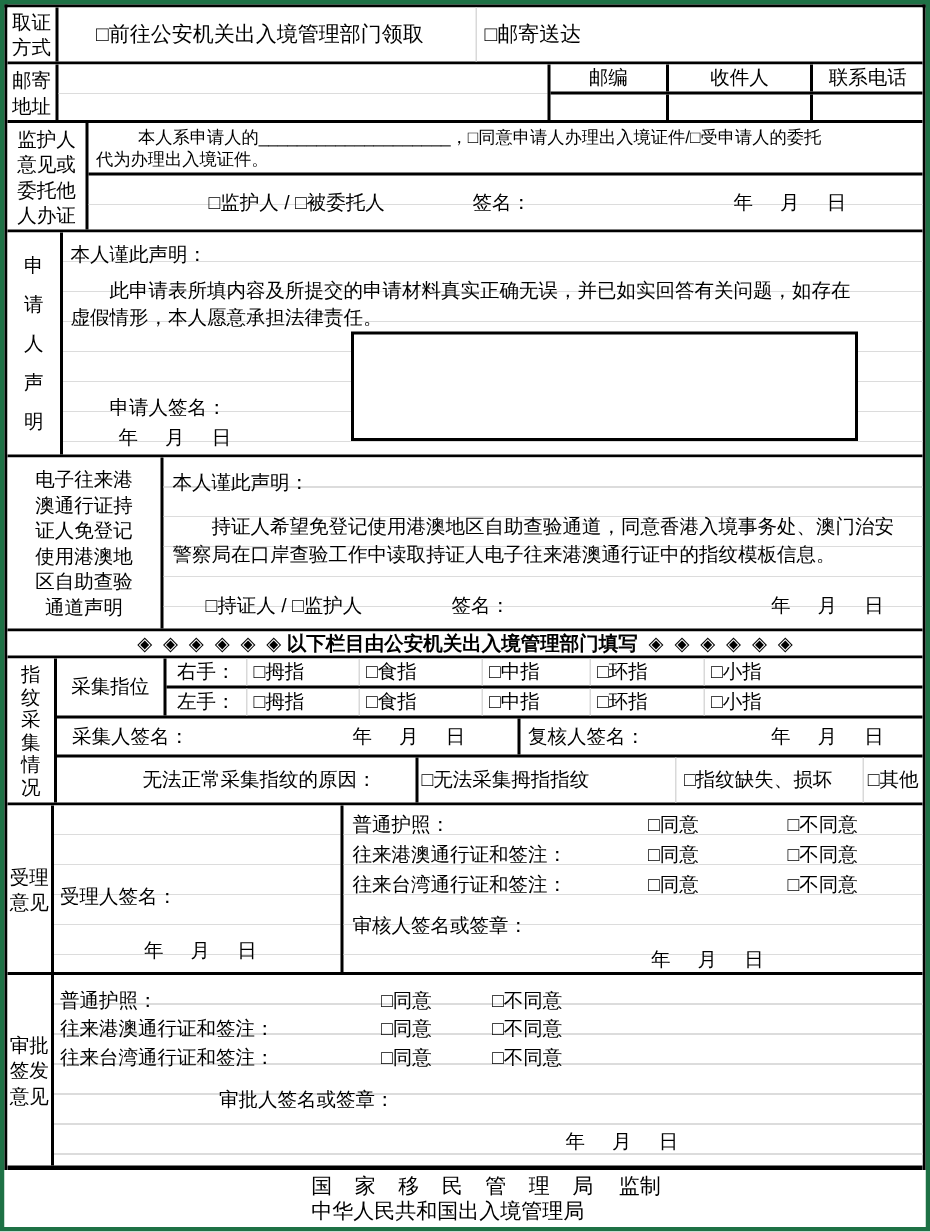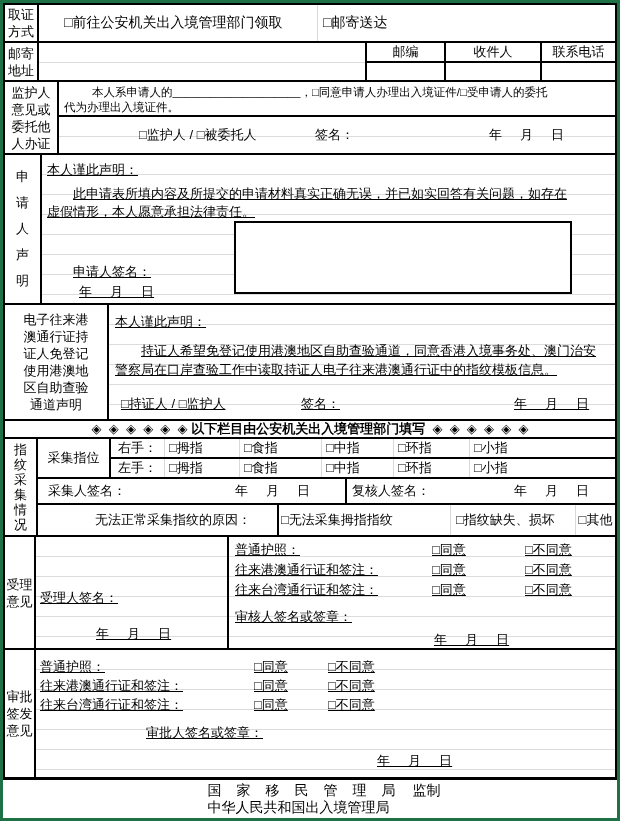--- a/index.html
+++ b/index.html
@@ -9,21 +9,21 @@
   .sheet { width:614px; height:815px; background:#fff; }
   .form { width:614px; border:2px solid #000; border-bottom:none; }
   .row { display:flex; border-bottom:2px solid #000; position:relative; background:#fff; }
   .lab { border-right:2px solid #000; display:flex; align-items:center; justify-content:center;
          text-align:center; white-space:pre-line; font-size:13px; line-height:17px; flex:none; }
   .cell { flex:1; position:relative; }
   .col { display:flex; flex-direction:column; }
   .rel { position:relative; }
   .grow { flex:1; }
   .abs { position:absolute; top:50%; transform:translateY(-50%); white-space:pre; }
-  .pos { position:absolute; white-space:pre;text-decoration:underline; }
+  .pos { position:absolute; white-space:pre; }
   .pre { white-space:pre; }
   .vline { position:absolute; top:0; bottom:0; width:1px; background:#D9D9D9; }
   .grid-bg { background-image:repeating-linear-gradient(to bottom,transparent 0,transparent 19px,#DCDCDC 19px,#DCDCDC 20px); }
   .para { white-space:pre-line; }
   
   .addr { width:328px; border-right:2px solid #000; }
   .subtab { flex:1; display:flex; flex-direction:column; }
   .subrow { flex:1; display:flex; }
   .subrow.hdr { border-bottom:2px solid #000; }
   .subcell { display:flex; align-items:center; justify-content:center; font-size:13px; }
@@ -124,21 +124,21 @@
         <div class="lab" style="width:104px">电子往来港
 澳通行证持
 证人免登记
 使用港澳地
 区自助查验
 通道声明</div>
         <div class="cell grid-bg f13">
           <span class="pos" style="left:6px;top:8px">本人谨此声明：</span>
           <div class="pos para" style="left:6px;top:36px;width:518px;line-height:19px;text-indent:26px">持证人希望免登记使用港澳地区自助查验通道，同意香港入境事务处、澳门治安
 警察局在口岸查验工作中读取持证人电子往来港澳通行证中的指纹模板信息。</div>
-          <span class="pos f13" style="left:12px;top:90px"><span>□持证人</span><span class="pre"> / </span><span>□监护人</span></span>
+          <span class="pos f13" style="left:28px;top:90px"><span>□持证人</span><span class="pre"> / </span><span>□监护人</span></span>
           <span class="pos" style="left:192px;top:90px">签名：</span>
           <span class="pos" style="left:405px;top:90px">年     月     日</span>
         </div>
       </div>
 
       <div class="row divider-row" style="height:18px">
         <span class="pre">◈  ◈  ◈  ◈  ◈  ◈ 以下栏目由公安机关出入境管理部门填写  ◈  ◈  ◈  ◈  ◈  ◈</span>
       </div>
 
       <div class="row" style="height:98px">

